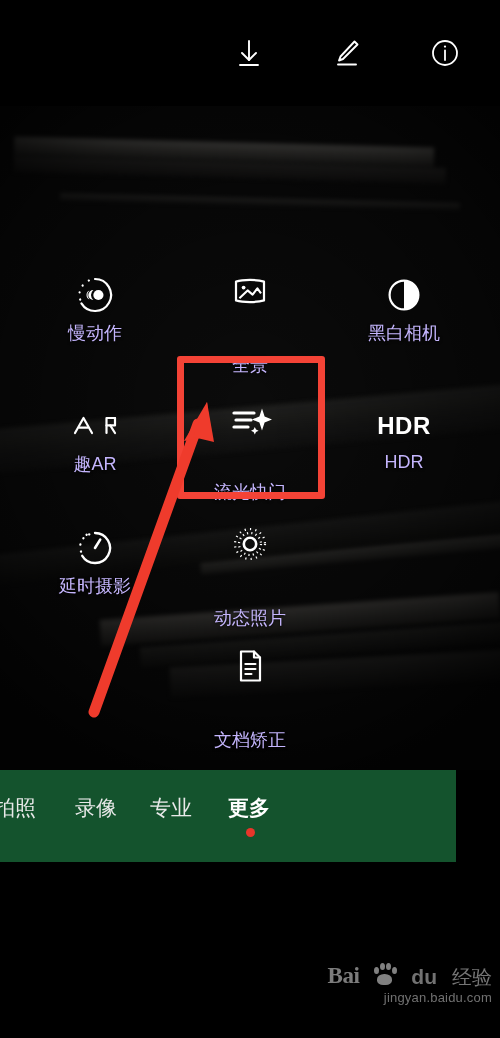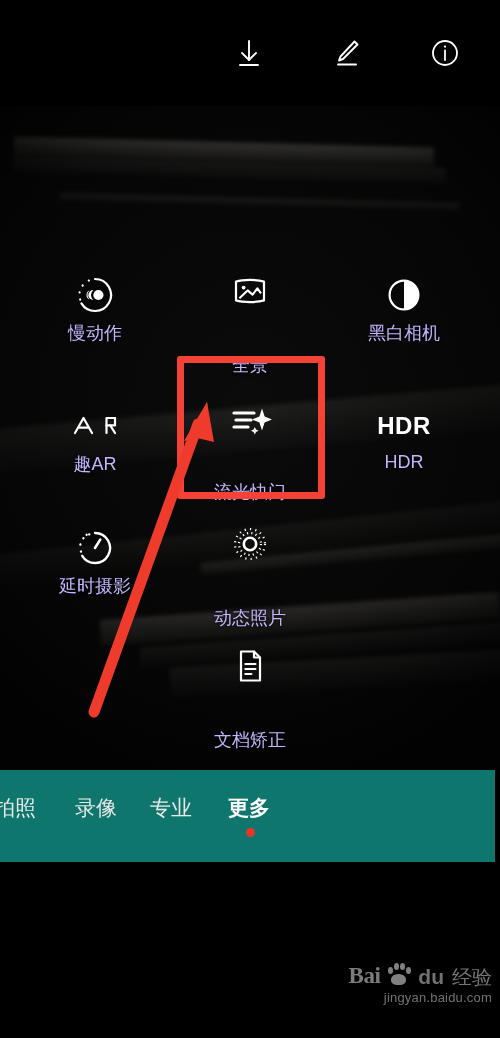--- a/index.html
+++ b/index.html
@@ -127,22 +127,22 @@
   #arrow {
     position:absolute; left:0; top:0;
     width:500px; height:1038px;
     z-index:30;
     pointer-events:none;
   }
 
   
   #tabbar {
     position:absolute; left:0; top:770px;
-    width:495px; height:92px;
-    background:#0f766e;
+    width:456px; height:92px;
+    background:#14532d;
     z-index:40;
     padding-left:38px;
   }
   .tab {
     position:absolute; top:24px;
     font-size:21px; color:#e9e9e9;
     white-space:nowrap; cursor:pointer;
   }
   .tab.active { color:#fff; font-weight:700;text-align:center; }
   #tabdot {
@@ -160,21 +160,21 @@
     z-index:35;
   }
   #watermark {
     position:absolute; right:8px; top:963px;
     z-index:50;
     text-align:right;
     opacity:.62;
   }
   #wm-logo {
     display:flex; align-items:flex-end; justify-content:space-between;
-    gap:6px; line-height:1;margin-left:26px;
+    gap:13px; line-height:1;margin-left:26px;
   }
   .wm-bai {
     font-size:23px; font-weight:700; color:#c9c9c9;
     font-family:"Liberation Serif","DejaVu Serif",serif;
     letter-spacing:-.5px;
   }
   .wm-du {
     font-size:21px; font-weight:700; color:#b9b9b9;
     font-family:Liberation Sans, sans-serif;
   }

